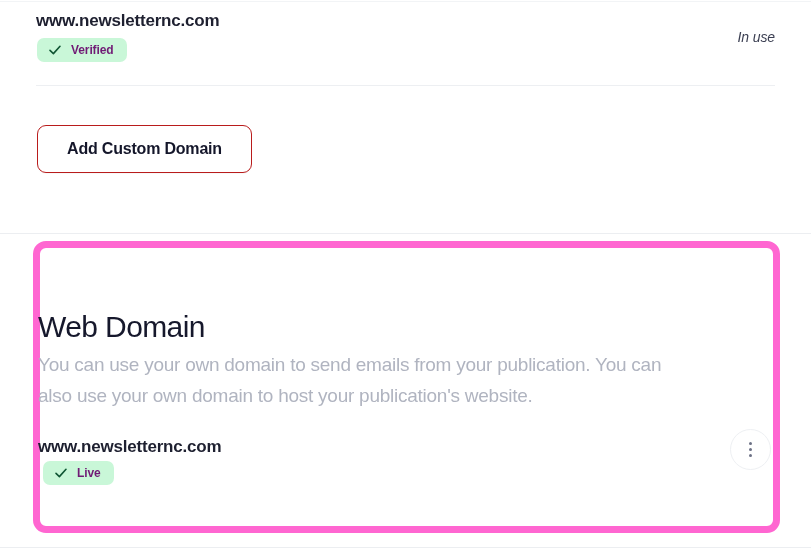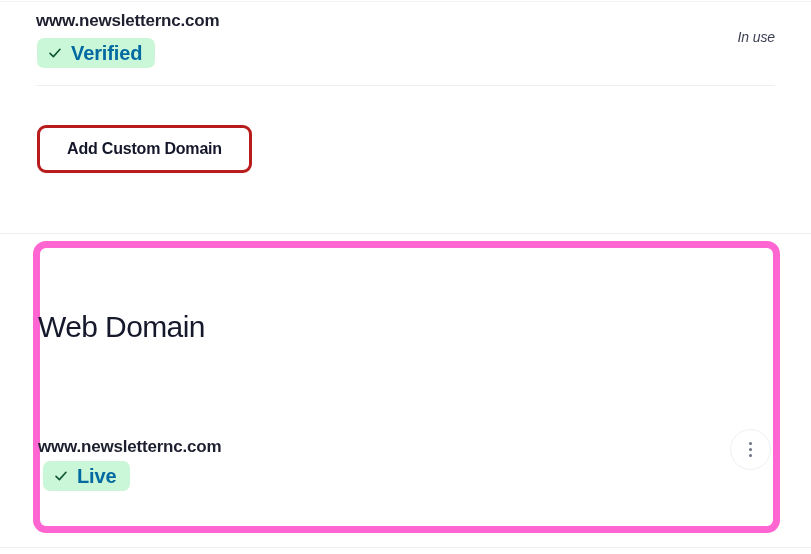--- a/index.html
+++ b/index.html
@@ -46,24 +46,24 @@
     color: #1e2030;
     letter-spacing: -0.2px;
     white-space: nowrap;
   }
 
   .badge {
     display: inline-flex;
     align-items: center;
     gap: 9px;
     background: #c9f7d8;
-    color: #0369a1;
+    color: #701a75;
     border-radius: 7px;
     padding: 5px 13px 5px 11px;
-    font-size: 20px;
+    font-size: 12px;
     font-weight: 700;
     letter-spacing: -0.1px;
     line-height: 1;
   }
   .badge .check {
     display: inline-block;
     width: 14px;
     height: 14px;
     flex: none;
   }
@@ -100,21 +100,21 @@
 
   #top-divider { top: 85px; }
 
   #add-custom-domain-button {
     position: absolute;
     left: 37px;
     top: 125px;
     width: 215px;
     height: 48px;
     background: #ffffff;
-    border: 3px solid #b91c1c;
+    border: 1px solid #b91c1c;
     border-radius: 9px;
     font-family: "Liberation Sans", sans-serif;
     font-size: 16px;
     font-weight: 700;
     color: #14162a;
     letter-spacing: -0.2px;
     cursor: pointer;
     padding: 8px;
     box-sizing: border-box;
     box-shadow: 0 1px 1px rgba(16, 20, 40, 0.03);
@@ -232,20 +232,21 @@
   </section>
 
   <div class="divider-full" id="section-divider"></div>
 
   <section id="web-domain-section">
 
     <div id="web-domain-highlight"></div>
 
     <h2 id="web-domain-title">Web Domain</h2>
 
+    <p id="web-domain-description">You can use your own domain to send emails from your publication. You can also use your own domain to host your publication's website.</p>
 
     <div class="domain-name" id="web-domain-name">www.newsletternc.com</div>
 
     <div class="badge" id="web-domain-badge">
       <span class="check">
         <svg viewBox="0 0 14 14" width="14" height="14" aria-hidden="true">
           <path d="M2 7.4 L5.4 10.6 L12 3.3" fill="none" stroke="#0f5533" stroke-width="1.6" stroke-linecap="round" stroke-linejoin="round"></path>
         </svg>
       </span>
       <span>Live</span>

